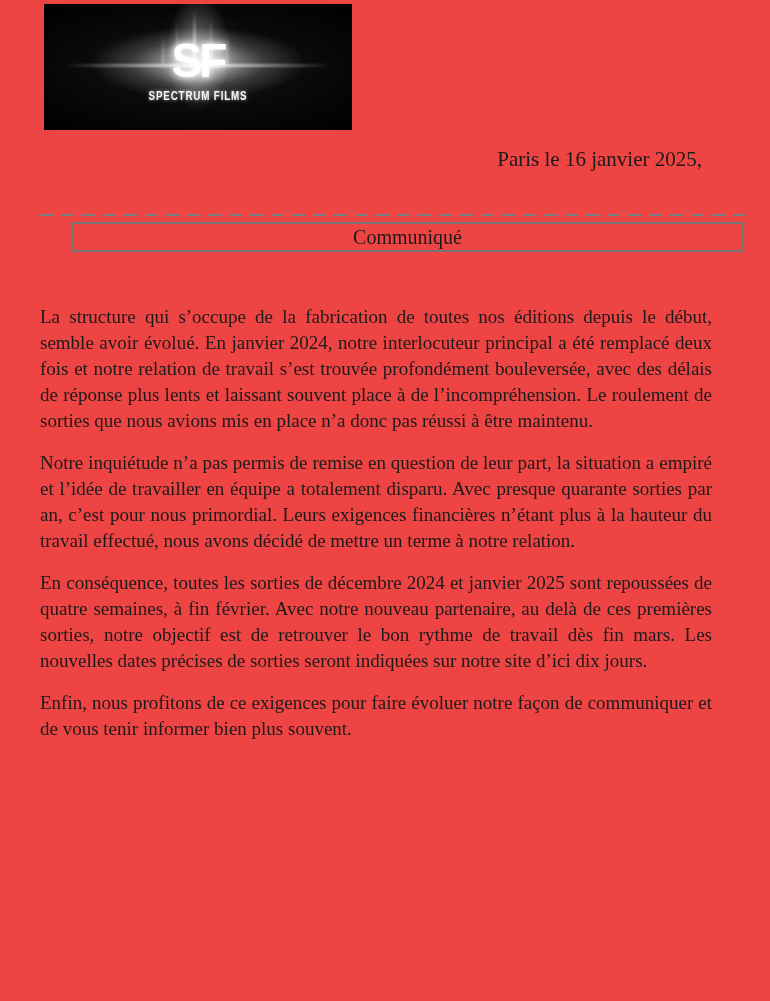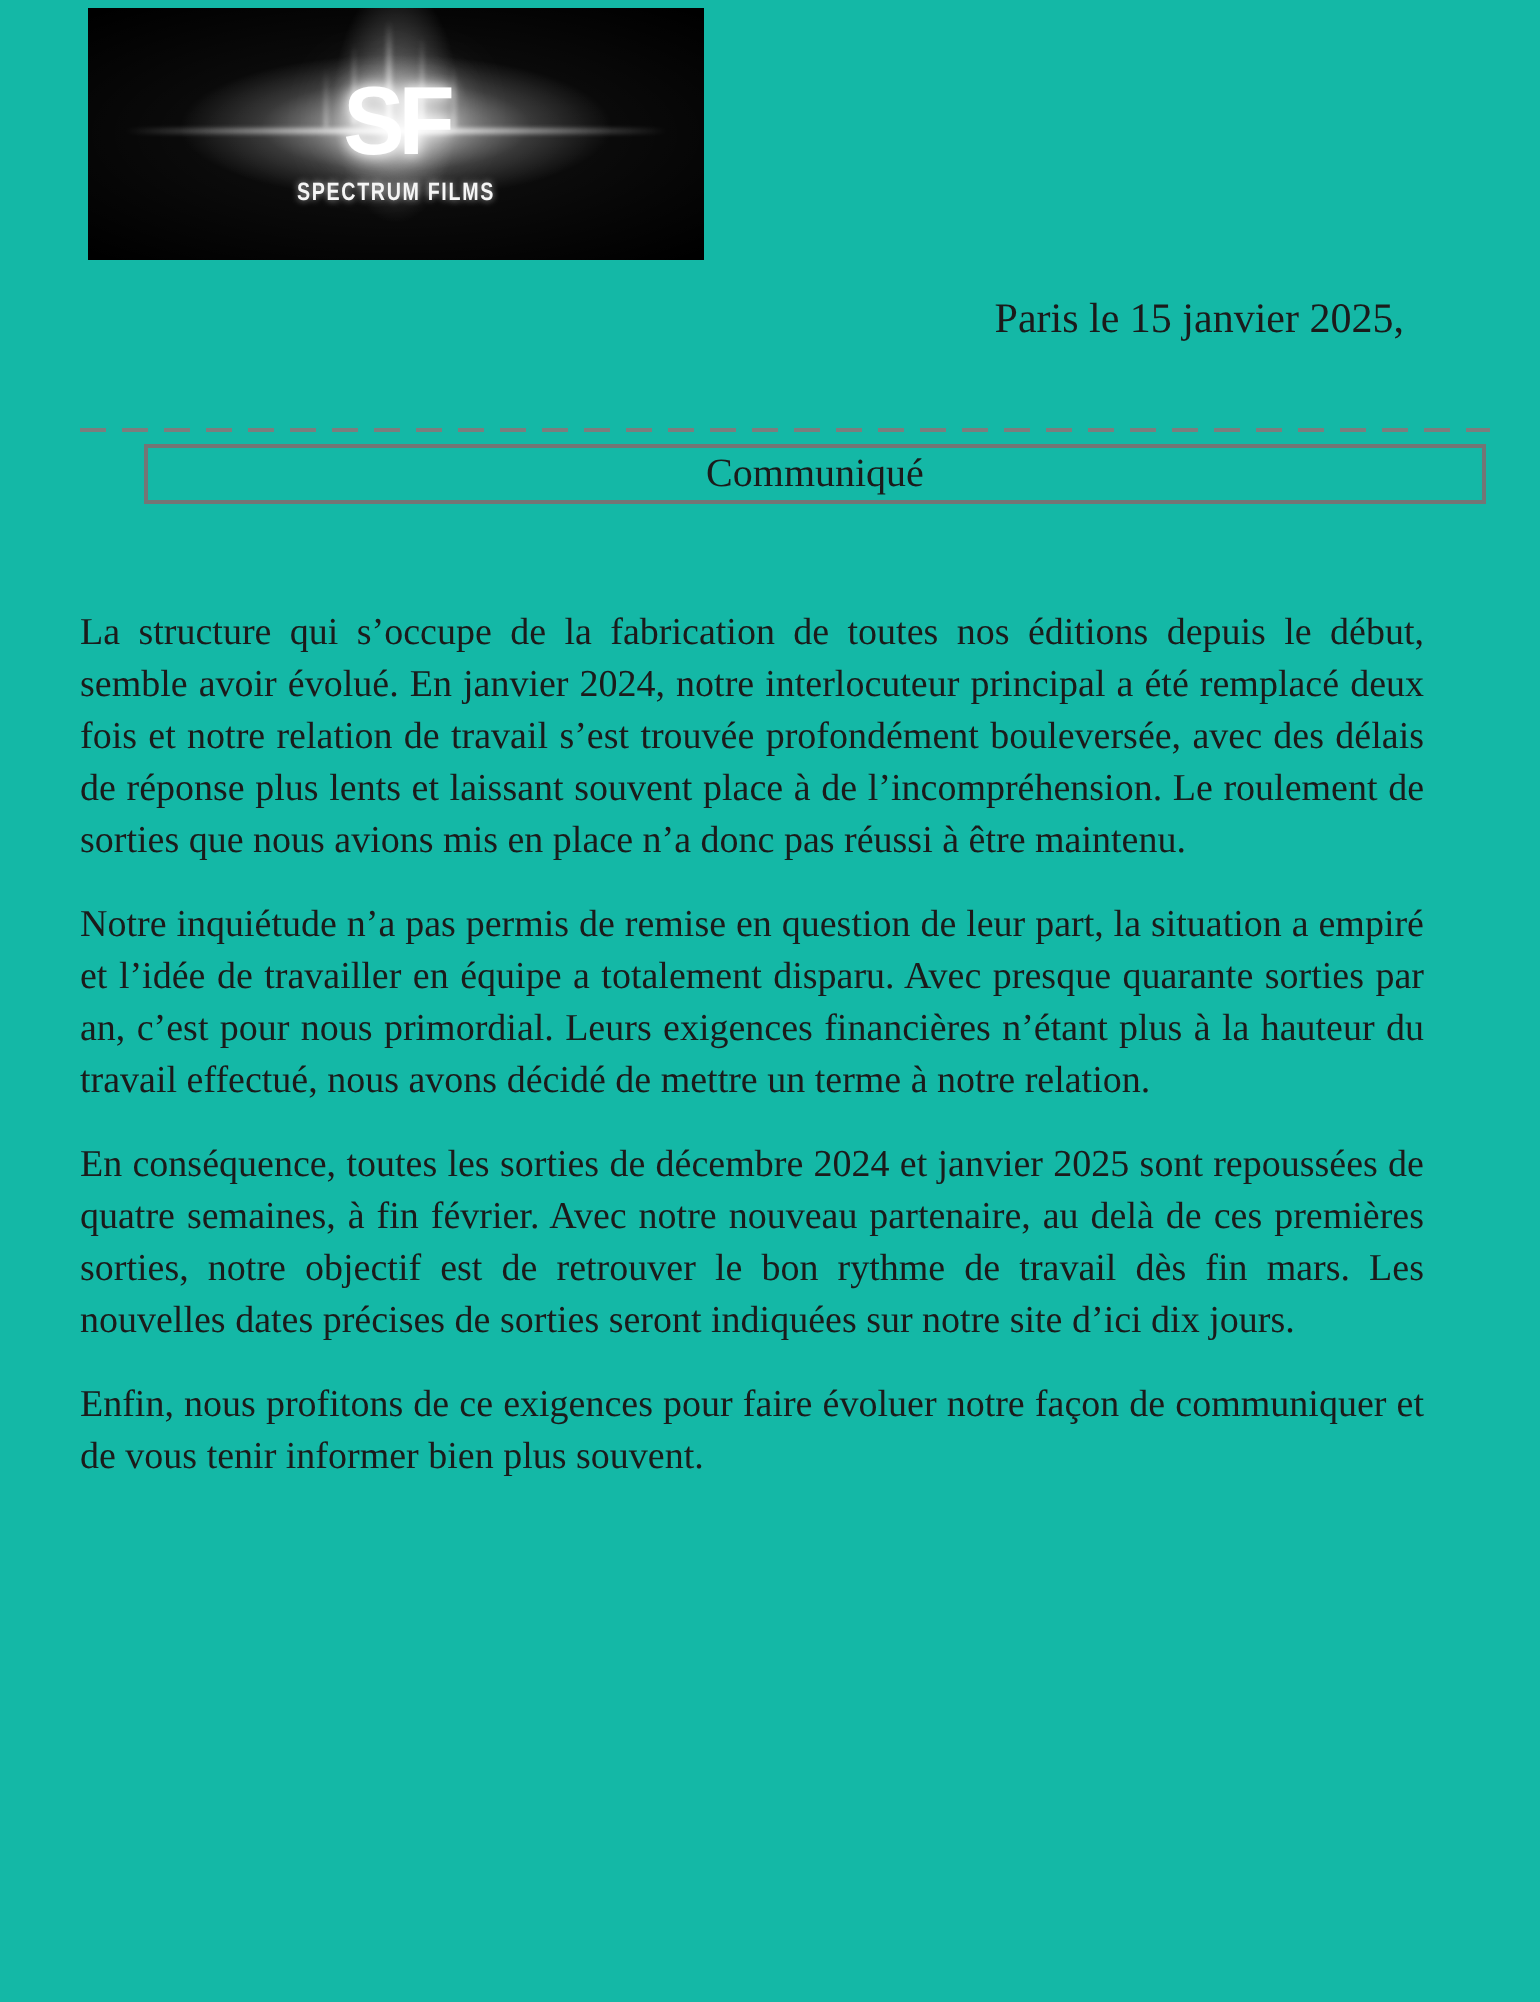--- a/index.html
+++ b/index.html
@@ -1,20 +1,20 @@
 <!DOCTYPE html>
 <html><head>
 <meta charset="utf-8">
 <style>
   html, body { margin: 0; padding: 0; background: #ffffff; }
   .page {
     position: relative;
     width: 770px;
     height: 1001px;
-    background: #14b8a6;
+    background: #ef4444;
     font-family: "Liberation Serif", serif;
     color: #1b1b1b;
     overflow: hidden;
   }
 
   
   .logo {
     position: absolute;
     left: 44px; top: 4px;
     width: 308px; height: 126px;
@@ -102,21 +102,21 @@
     <div class="streak-v sv1"></div>
     <div class="streak-v sv2"></div>
     <div class="streak-v sv3"></div>
     <div class="streak-v sv4"></div>
     <div class="streak-v sv5"></div>
     <div class="streak-h"></div>
     <div class="monogram">SF</div>
     <div class="wordmark">SPECTRUM FILMS</div>
   </div>
 
-  <div class="date-line">Paris le 15 janvier 2025,</div>
+  <div class="date-line">Paris le 16 janvier 2025,</div>
 
   <div class="separator"></div>
 
   <div class="notice-box">
     <span>Communiqué</span>
   </div>
 
   <div class="body-text">
     <p>La structure qui s’occupe de la fabrication de toutes nos éditions depuis le début, semble avoir évolué. En janvier 2024, notre interlocuteur principal a été remplacé deux fois et notre relation de travail s’est trouvée profondément bouleversée, avec des délais de réponse plus lents et laissant souvent place à de l’incompréhension. Le roulement de sorties que nous avions mis en place n’a donc pas réussi à être maintenu.</p>
     <p>Notre inquiétude n’a pas permis de remise en question de leur part, la situation a empiré et l’idée de travailler en équipe a totalement disparu. Avec presque quarante sorties par an, c’est pour nous primordial. Leurs exigences financières n’étant plus à la hauteur du travail effectué, nous avons décidé de mettre un terme à notre relation.</p>

